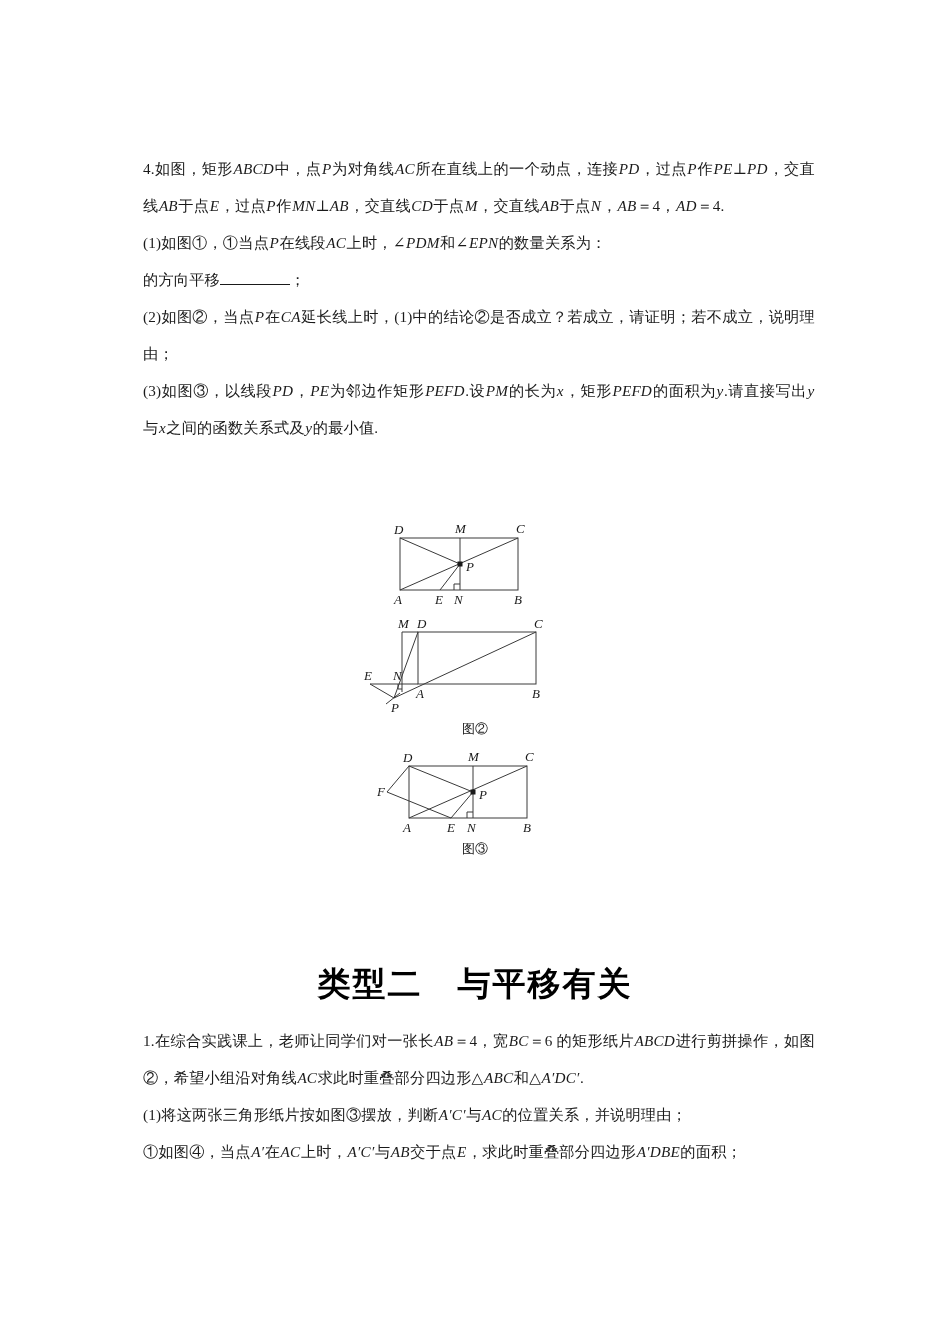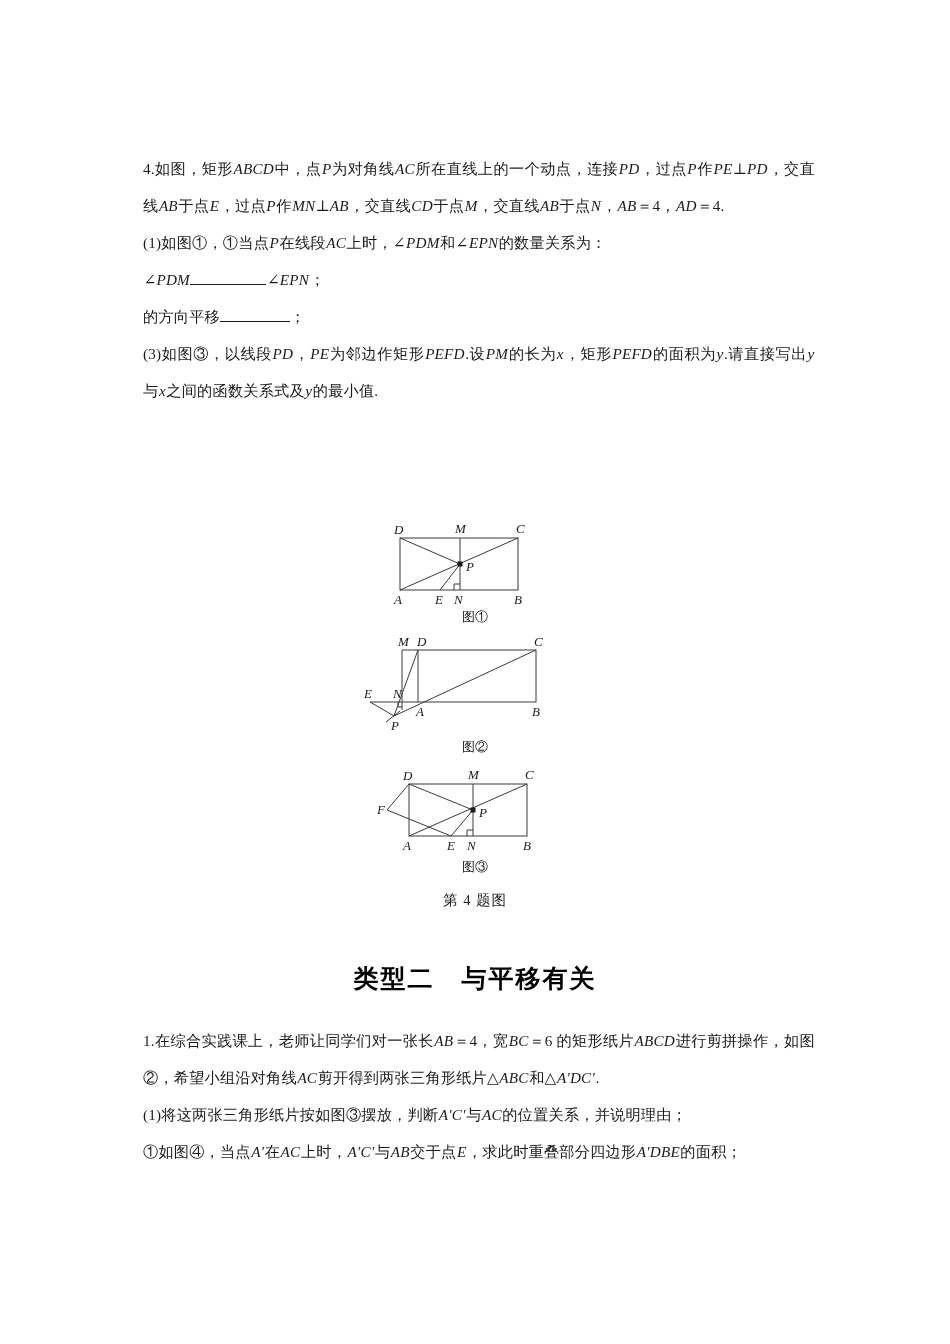--- a/index.html
+++ b/index.html
@@ -73,21 +73,21 @@
     letter-spacing: 1px;
   }
   .heading {
     position: absolute;
     left: 0;
     top: 962px;
     width: 950px;
     text-align: center;
     font-family: "Liberation Sans", "DejaVu Sans", sans-serif;
     font-weight: bold;
-    font-size: 25px;
+    font-size: 33px;
     letter-spacing: 2px;
     color: #000;
   }
   .content2 {
     position: absolute;
     left: 143px;
     top: 1022px;
     width: 672px;
   }
   svg { display: block; margin: 0 auto; }
@@ -108,24 +108,24 @@
 <body>
 
 <div class="page">
 
   <div class="content">
 
     <p class="para"><span>4.</span><span>如图，矩形</span><span class="it">ABCD</span><span>中，点</span><span class="it">P</span><span>为对角线</span><span class="it">AC</span><span>所在直线上的一个动点，连接</span><span class="it">PD</span><span>，过点</span><span class="it">P</span><span>作</span><span class="it">PE⊥PD</span><span>，交直线</span><span class="it">AB</span><span>于点</span><span class="it">E</span><span>，过点</span><span class="it">P</span><span>作</span><span class="it">MN⊥AB</span><span>，交直线</span><span class="it">CD</span><span>于点</span><span class="it">M</span><span>，交直线</span><span class="it">AB</span><span>于点</span><span class="it">N</span><span>，</span><span class="it">AB</span><span>＝4，</span><span class="it">AD</span><span>＝4.</span></p>
 
     <p class="para"><span>(1)</span><span>如图①，①当点</span><span class="it">P</span><span>在线段</span><span class="it">AC</span><span>上时，∠</span><span class="it">PDM</span><span>和∠</span><span class="it">EPN</span><span>的数量关系为：</span></p>
 
-    <p class="para"><span class="it">∠PDM</span><span class="blank w1"></span><span class="it">∠EPN</span><span>；</span></p>
 
     <p class="para"><span>的方向平移</span><span class="blank w2"></span><span>；</span></p>
 
+    <p class="para"><span>(2)</span><span>如图②，当点</span><span class="it">P</span><span>在</span><span class="it">CA</span><span>延长线上时，(1)中的结论②是否成立？若成立，请证明；若不成立，说明理由；</span></p>
 
     <p class="para"><span>(3)</span><span>如图③，以线段</span><span class="it">PD</span><span>，</span><span class="it">PE</span><span>为邻边作矩形</span><span class="it">PEFD</span><span>.设</span><span class="it">PM</span><span>的长为</span><span class="it">x</span><span>，矩形</span><span class="it">PEFD</span><span>的面积为</span><span class="it">y</span><span>.请直接写出</span><span class="it">y</span><span>与</span><span class="it">x</span><span>之间的函数关系式及</span><span class="it">y</span><span>的最小值.</span></p>
   </div>
 
   <div class="figures">
 
     <div class="figwrap">
       <svg width="190" height="92" viewBox="0 0 190 92">
 
         <rect class="shape" x="20" y="22" width="118" height="52"></rect>
@@ -143,21 +143,20 @@
         <rect class="dot" x="77.5" y="45.5" width="5" height="5"></rect>
         <text x="14" y="18">D</text>
         <text x="75" y="17">M</text>
         <text x="136" y="17">C</text>
         <text x="86" y="55">P</text>
         <text x="14" y="88">A</text>
         <text x="55" y="88">E</text>
         <text x="74" y="88">N</text>
         <text x="134" y="88">B</text>
       </svg>
-      <div class="figcap">图①</div>
     </div>
 
     <div class="figwrap" style="margin-top:6px;">
       <svg width="230" height="106" viewBox="0 0 230 106">
 
         <rect class="shape" x="58" y="18" width="118" height="52"></rect>
 
         <line x1="42" y1="18" x2="58" y2="18"></line>
 
         <line x1="42" y1="18" x2="42" y2="78"></line>
@@ -207,29 +206,28 @@
         <text x="93" y="17">M</text>
         <text x="150" y="17">C</text>
         <text x="104" y="55">P</text>
         <text x="2" y="52">F</text>
         <text x="28" y="88">A</text>
         <text x="72" y="88">E</text>
         <text x="92" y="88">N</text>
         <text x="148" y="88">B</text>
       </svg>
       <div class="figcap">图③</div>
-      <div class="figtitle">第 4 题图</div>
     </div>
   </div>
 
   <div class="heading"><span>类型二　与平移有关</span></div>
 
   <div class="content2">
 
-    <p class="para"><span>1.</span><span>在综合实践课上，老师让同学们对一张长</span><span class="it">AB</span><span>＝4，宽</span><span class="it">BC</span><span>＝6 的矩形纸片</span><span class="it">ABCD</span><span>进行剪拼操作，如图②，希望小组沿对角线</span><span class="it">AC</span><span>剪开得到两张三角形纸片△</span><span class="it">ABC</span><span>和△</span><span class="it">A′DC′</span><span>.</span></p>
+    <p class="para"><span>1.</span><span>在综合实践课上，老师让同学们对一张长</span><span class="it">AB</span><span>＝4，宽</span><span class="it">BC</span><span>＝6 的矩形纸片</span><span class="it">ABCD</span><span>进行剪拼操作，如图②，希望小组沿对角线</span><span class="it">AC</span><span>求此时重叠部分四边形△</span><span class="it">ABC</span><span>和△</span><span class="it">A′DC′</span><span>.</span></p>
 
     <p class="para"><span>(1)</span><span>将这两张三角形纸片按如图③摆放，判断</span><span class="it">A′C′</span><span>与</span><span class="it">AC</span><span>的位置关系，并说明理由；</span></p>
 
 
     <p class="para"><span>①</span><span>如图④，当点</span><span class="it">A′</span><span>在</span><span class="it">AC</span><span>上时，</span><span class="it">A′C′</span><span>与</span><span class="it">AB</span><span>交于点</span><span class="it">E</span><span>，求此时重叠部分四边形</span><span class="it">A′DBE</span><span>的面积；</span></p>
   </div>
 
 </div>
 
 </body></html>

